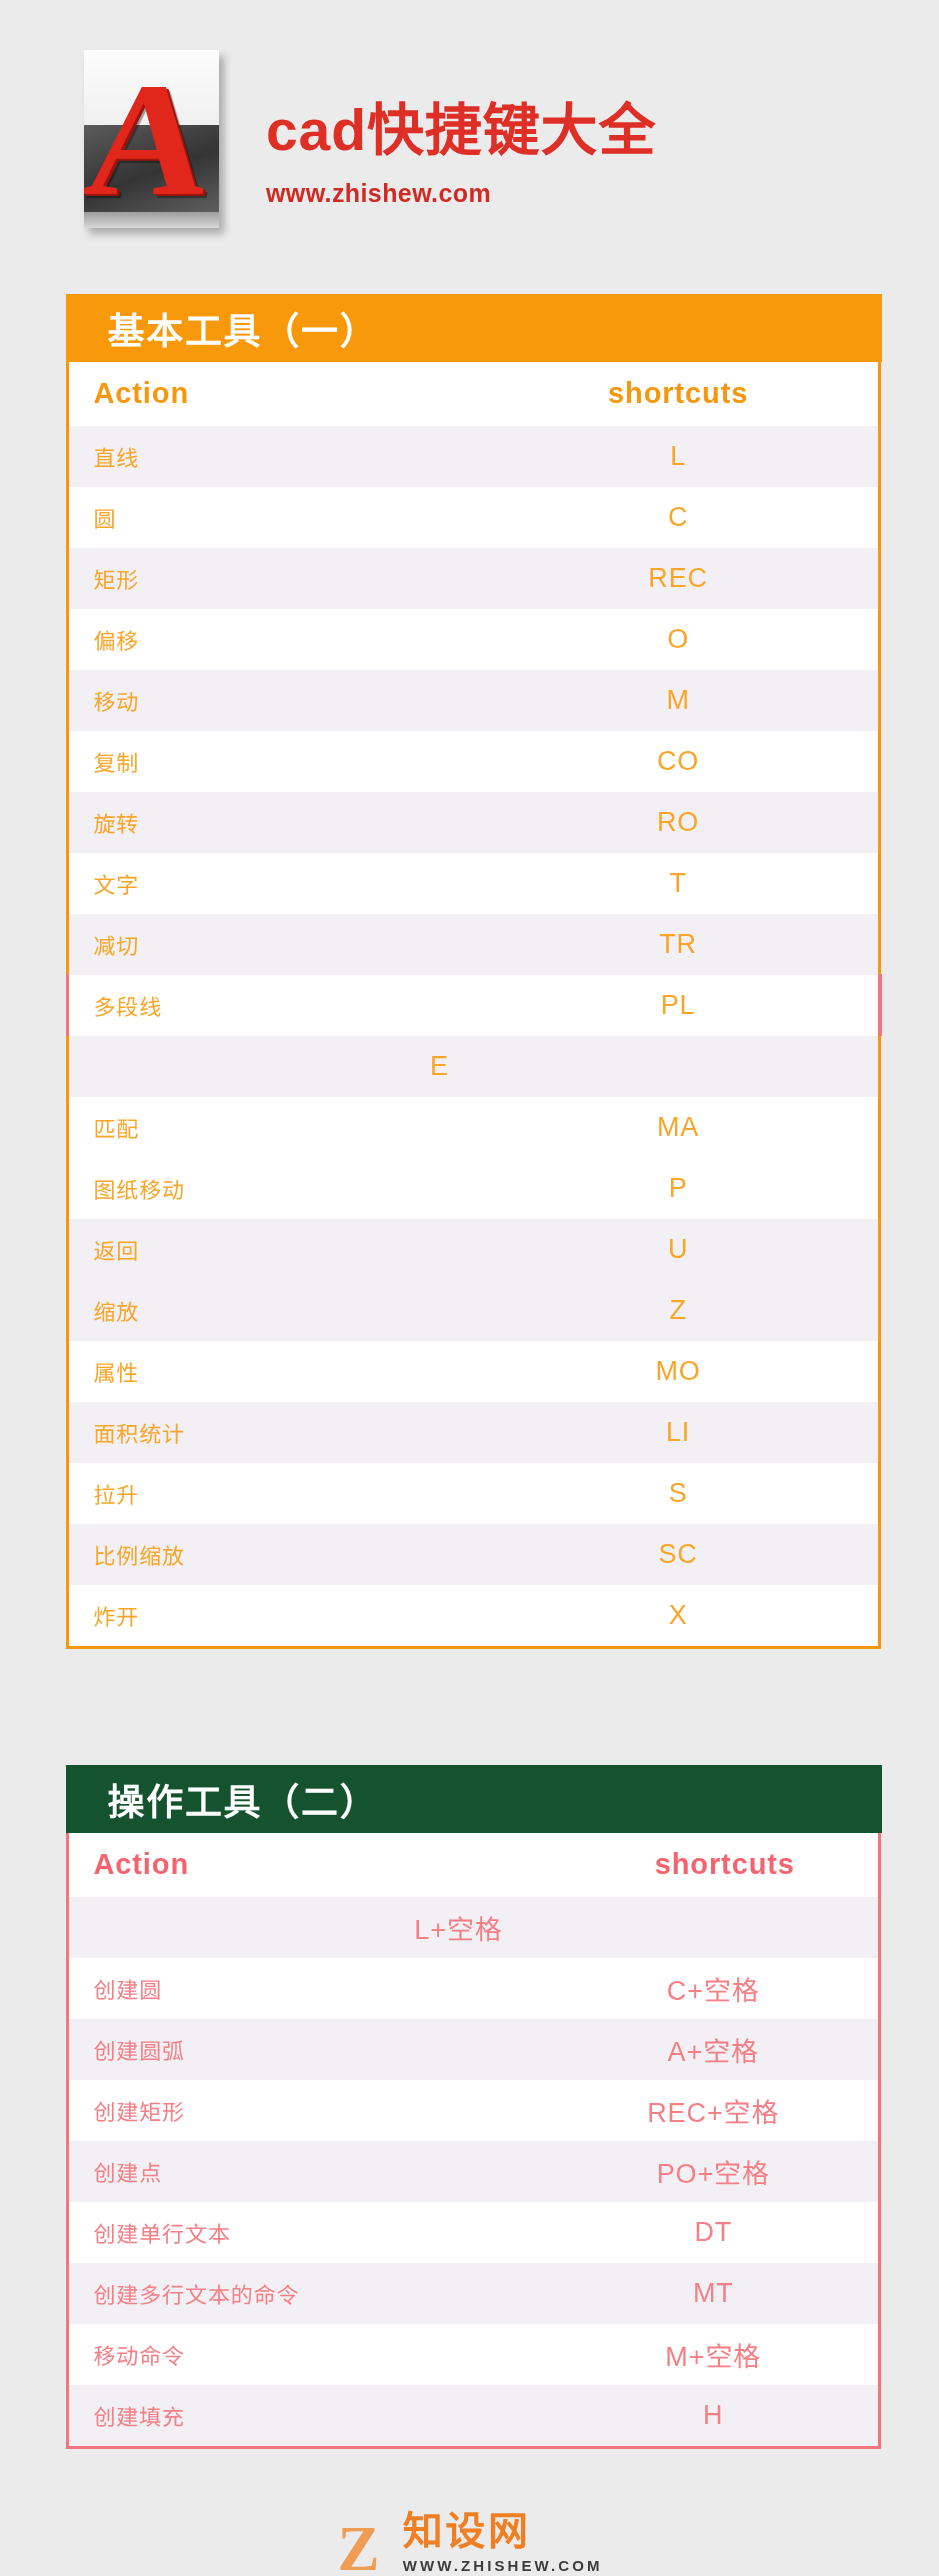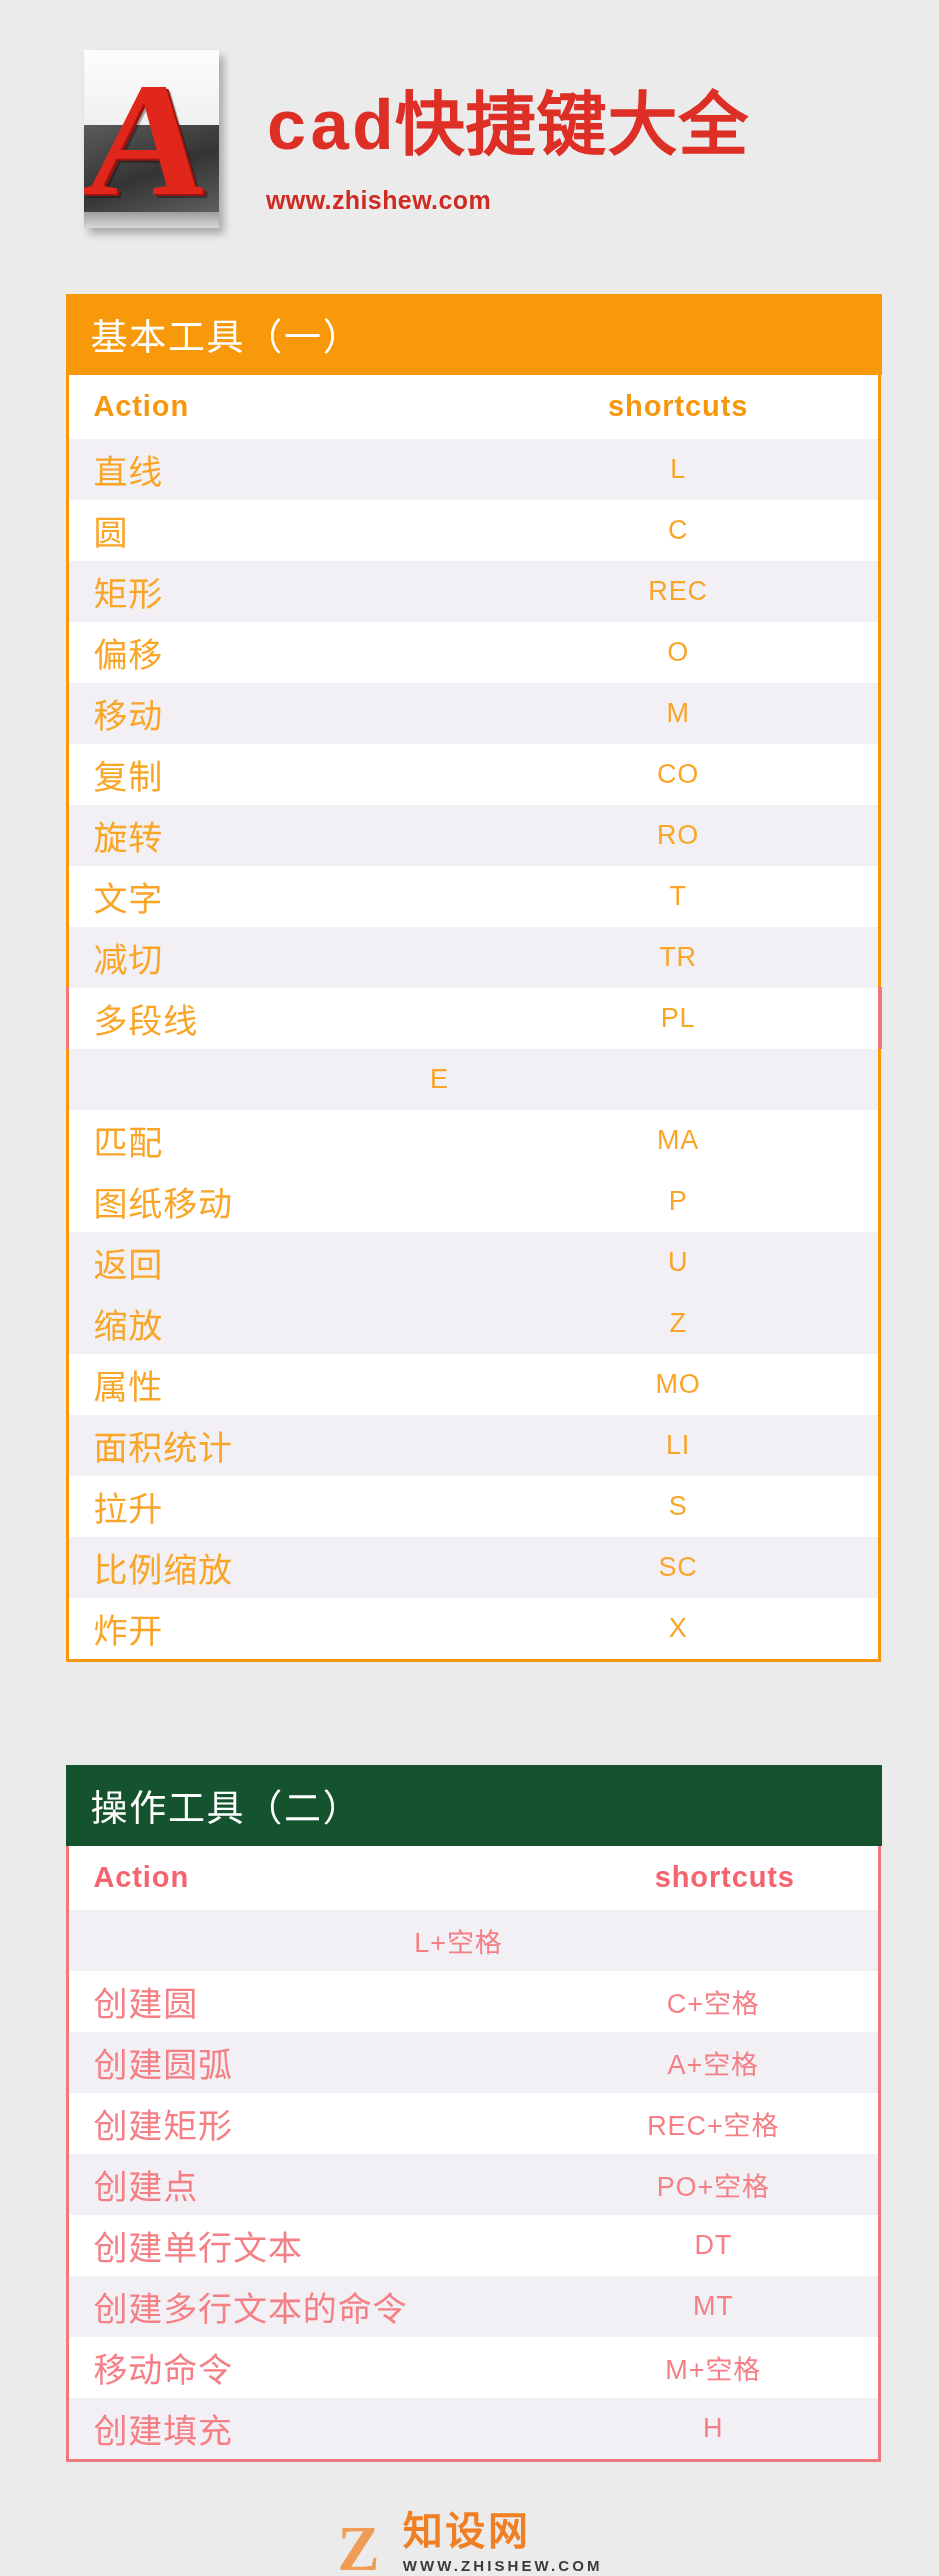--- a/index.html
+++ b/index.html
@@ -70,75 +70,74 @@
 
   .header-text {
     margin-left:47px;
     display:flex;
     flex-direction:column;
     justify-content:center;
     padding-top:31px;
   }
   .main-title {
     color:#dd2f26;
-    font-size:70px;
+    font-size:57px;
     font-weight:bold;
     letter-spacing:0.9px;
     line-height:1.05;
     white-space:nowrap;
-    font-family:Liberation Mono, monospace;
   }
   .site-url {
     color:#cf2b23;
     font-size:25px;
     font-weight:bold;
     margin-top:19px;
     letter-spacing:0.4px;
   }
 
   
   .card {
     position:absolute;
     left:66px;
     width:815px;
     background:#ffffff;
     border:3.5px solid #f7970d;
   }
   .card.pink { border-color:#f1777e; }
 
   .card-title {
-    height:81px;
+    height:68px;
     background:#f8990b;
     color:#ffffff;
     font-size:37px;
-    font-weight:normal;
+    font-weight:bold;
     display:flex;
     align-items:center;
-    padding-left:25px;
+    padding-left:42px;
     letter-spacing:1.7px;
     margin:-3.5px -3.5px 0 -3.5px;
   }
   .card.pink .card-title { background:#14532d; }
 
   .row {
     display:flex;
     align-items:center;
     height:61px;
     background:#ffffff;
     position:relative;
     gap:8px;
   }
   .row.alt { background:#f2f0f4; }
 
   .row .action {
     flex:0 0 auto;
     padding-left:24.4px;
     width:58%;
     color:#f9a528;
-    font-size:34px;
+    font-size:22px;
     letter-spacing:0.9px;
   }
   .row .shortcut {
     flex:1 1 auto;
     text-align:center;
     padding-right:68px;
     color:#f9a528;
     font-size:27px;
     letter-spacing:0.9px;
   }

